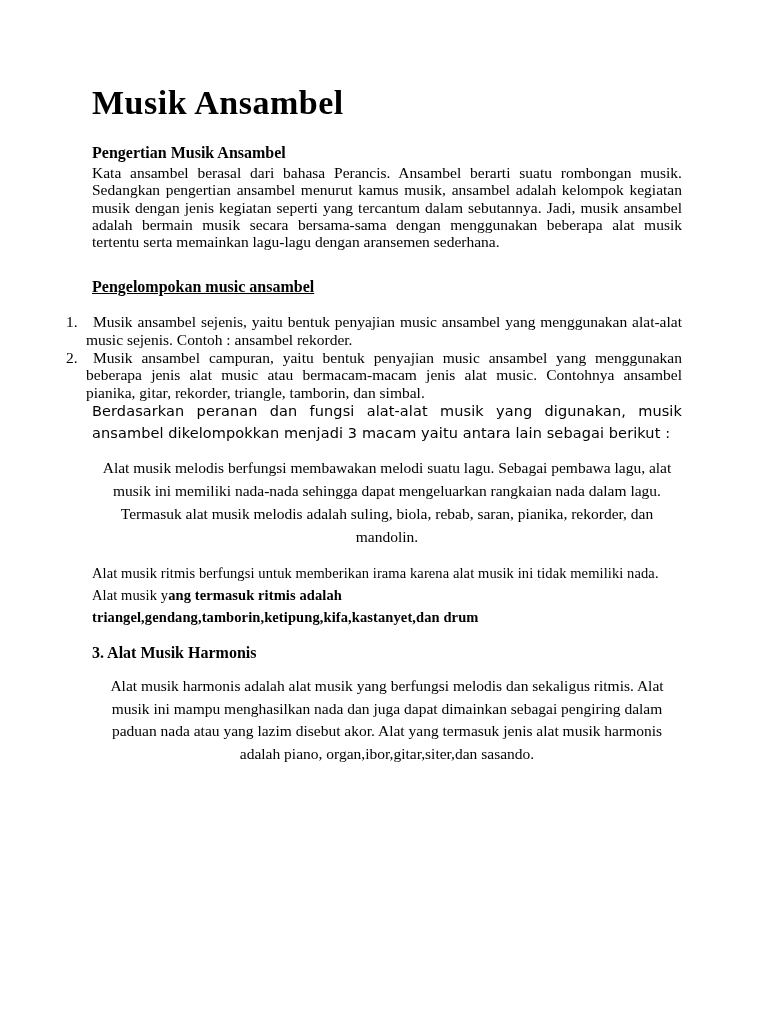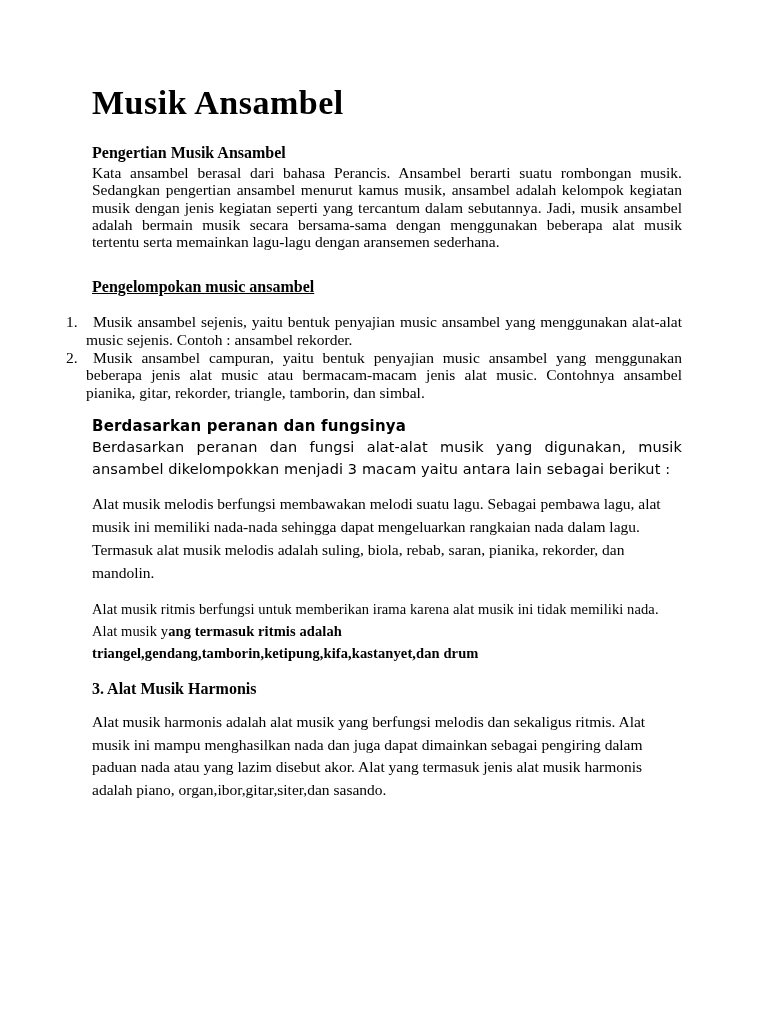--- a/index.html
+++ b/index.html
@@ -33,21 +33,21 @@
   .p-serif-tight {
     font-family:"Liberation Serif", serif;
     font-size:15.5px;
     line-height:17.3px;
     text-align:justify;
   }
   .p-serif-loose {
     font-family:"Liberation Serif", serif;
     font-size:15.5px;
     line-height:23px;
-    text-align:left;
+    text-align:center;
   }
   
   .num-list {
     font-family:"Liberation Serif", serif;
     font-size:15.5px;
     line-height:17.6px;
   }
   .num-item { display:flex; }
   .num-marker {
     flex:0 0 24px;
@@ -122,21 +122,20 @@
       <div class="num-item">
         <span class="num-marker">1.</span>
         <span class="num-text">Musik ansambel sejenis, yaitu bentuk penyajian music ansambel yang menggunakan alat-alat music sejenis. Contoh : ansambel rekorder.</span>
       </div>
       <div class="num-item">
         <span class="num-marker">2.</span>
         <span class="num-text">Musik ansambel campuran, yaitu bentuk penyajian music ansambel yang menggunakan beberapa jenis alat music atau bermacam-macam jenis alat music. Contohnya ansambel pianika, gitar, rekorder, triangle, tamborin, dan simbal.</span>
       </div>
     </div>
 
-    <h2 class="h-sans mt-sec3">Berdasarkan peranan dan fungsinya</h2>
 
     <p class="p-sans">Berdasarkan peranan dan fungsi alat-alat musik yang digunakan, musik ansambel dikelompokkan menjadi 3 macam yaitu antara lain sebagai berikut :</p>
 
 
     <p class="p-serif-loose mt-melp">Alat musik melodis berfungsi membawakan melodi suatu lagu. Sebagai pembawa lagu, alat musik ini memiliki nada-nada sehingga dapat mengeluarkan rangkaian nada dalam lagu. Termasuk alat musik melodis adalah suling, biola, rebab, saran, pianika, rekorder, dan mandolin.</p>
 
 
     <p class="p-sans-loose mt-ritp"><span>Alat musik ritmis berfungsi untuk memberikan irama karena alat musik ini tidak memiliki nada. Alat musik y</span><span class="bold-run">ang termasuk ritmis adalah triangel,gendang,tamborin,ketipung,kifa,kastanyet,dan drum</span></p>
 
     <h2 class="h-serif mt-sec5">3. Alat Musik Harmonis</h2>

